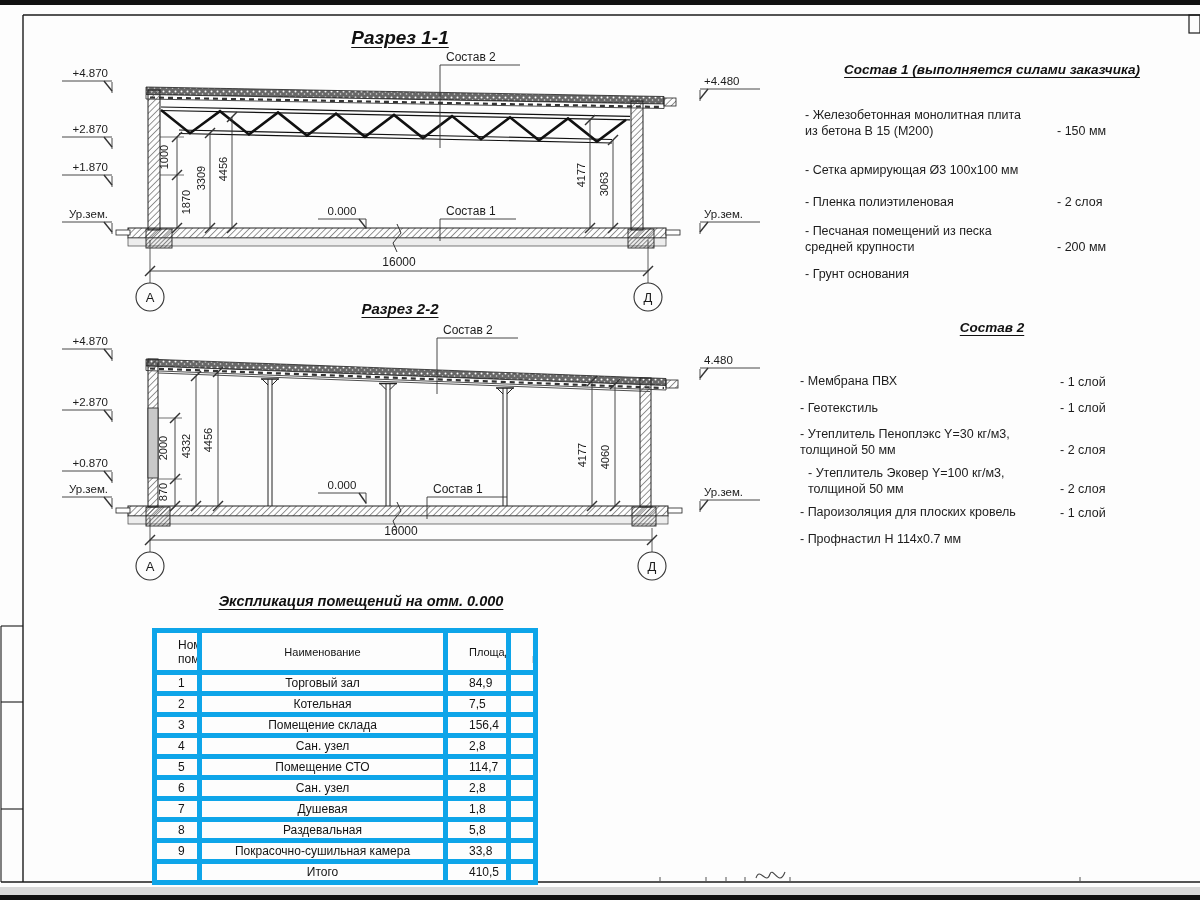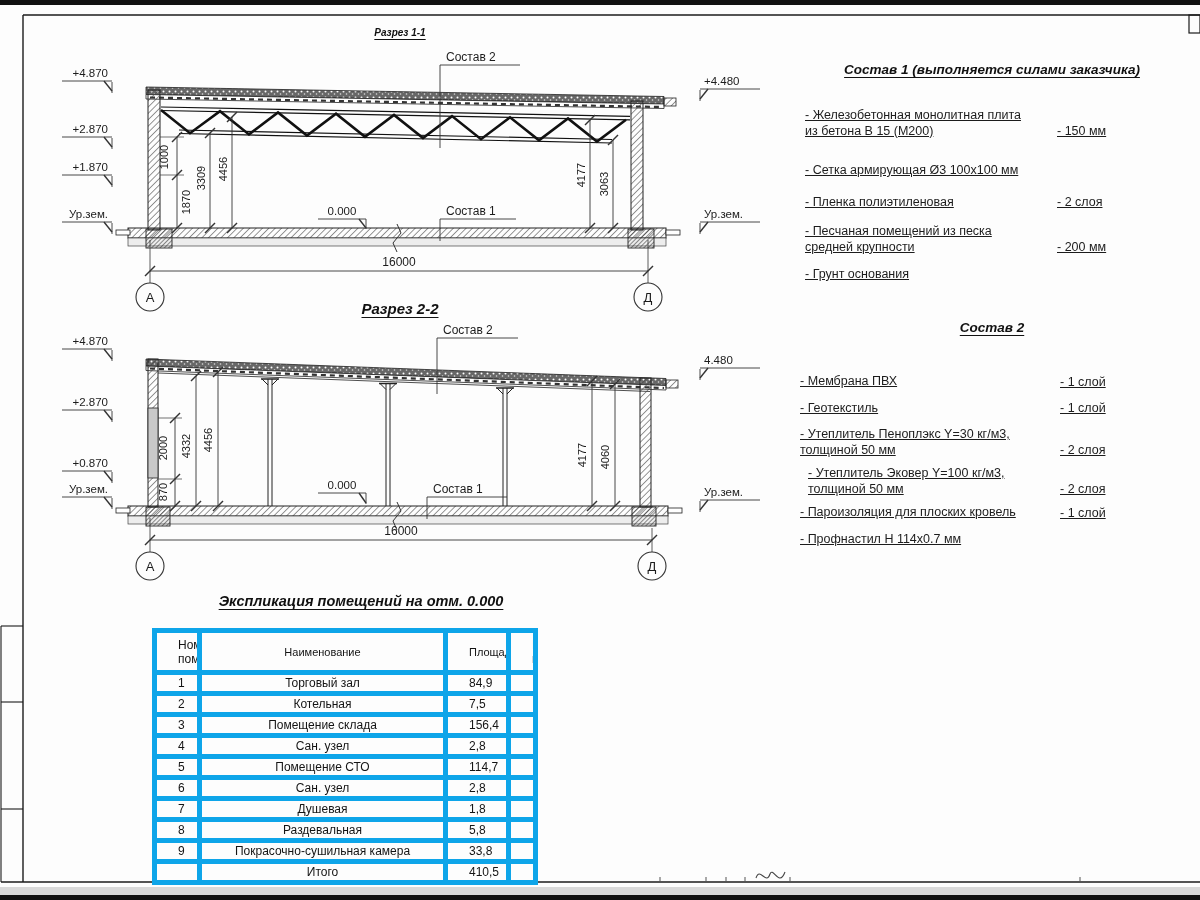--- a/index.html
+++ b/index.html
@@ -3,21 +3,21 @@
 <meta charset="utf-8">
 <style>
   html,body{margin:0;padding:0;background:#ffffff;}
   #page{position:relative;width:1200px;height:900px;background:#fdfdfd;overflow:hidden;
         font-family:"Liberation Sans",sans-serif;color:#1c1c1c;}
   svg{position:absolute;left:0;top:0;}
   svg text{font-family:"Liberation Sans",sans-serif;fill:#1c1c1c;}
   .ttl{position:absolute;text-align:center;font-style:italic;font-weight:bold;
        text-decoration:underline;text-underline-offset:3px;color:#111;}
   .panel-items{position:absolute;display:flex;flex-direction:column;}
-  .pitem{display:flex;justify-content:space-between;align-items:flex-end;text-decoration:underline;}
+  .pitem{display:flex;justify-content:space-between;align-items:flex-end;}
   .pname{white-space:pre-line;font-size:12.5px;line-height:1.24;max-width:258px;}
   .pval{flex:none;width:80px;font-size:12.5px;line-height:1.2;}
   table.expl{position:absolute;left:152px;top:628px;width:381px;height:254px;
        border-collapse:collapse;table-layout:fixed;font-size:12px;color:#141414;}
   table.expl th,table.expl td{border:5px solid #0ea5e9;padding:0 21px;overflow:hidden;}
   table.expl{border:2px solid #1d1d1d;}
   th.h-num,th.h-cat{white-space:pre-line;font-weight:normal;font-size:12px;text-align:left;padding-left:4px;}
   th.h-name,th.h-area{font-weight:normal;font-size:11px;text-align:center;}
   td.c-num,td.c-area{text-align:center;}
   td.c-name{text-align:center;padding-left:6px;}
@@ -302,21 +302,21 @@
       <line x1="647" y1="545" x2="657" y2="535" stroke-width="1.4"></line>
       <circle cx="150" cy="566" r="14" fill="none" stroke-width="1.1"></circle>
       <circle cx="652" cy="566" r="14" fill="none" stroke-width="1.1"></circle>
     </g>
     <text x="401" y="535" text-anchor="middle" font-size="12">16000</text>
     <text x="150" y="571" text-anchor="middle" font-size="13">А</text>
     <text x="652" y="571" text-anchor="middle" font-size="13">Д</text>
   </g>
 </svg>
 
-<div class="ttl" style="left:320px;top:27px;width:160px;font-size:10px;">Разрез 1-1</div>
+<div class="ttl" style="left:320px;top:27px;width:160px;font-size:19px;">Разрез 1-1</div>
 <div class="ttl" style="left:320px;top:300px;width:160px;font-size:15px;">Разрез 2-2</div>
 <div class="ttl" style="left:812px;top:62px;width:360px;font-size:13.5px;">Состав 1 (выполняется силами заказчика)</div>
 <div class="ttl" style="left:812px;top:320px;width:360px;font-size:13.5px;">Состав 2</div>
 <div class="ttl" style="left:181px;top:593px;width:360px;font-size:14.5px;">Экспликация помещений на отм. 0.000</div>
 
 <div class="panel-items" style="left:805px;top:108px;width:332px;">
   <div class="pitem" style="margin-bottom:24px;">
     <div class="pname">- Железобетонная  монолитная плита
 из бетона В 15 (М200)</div>
     <div class="pval">- 150 мм</div>

